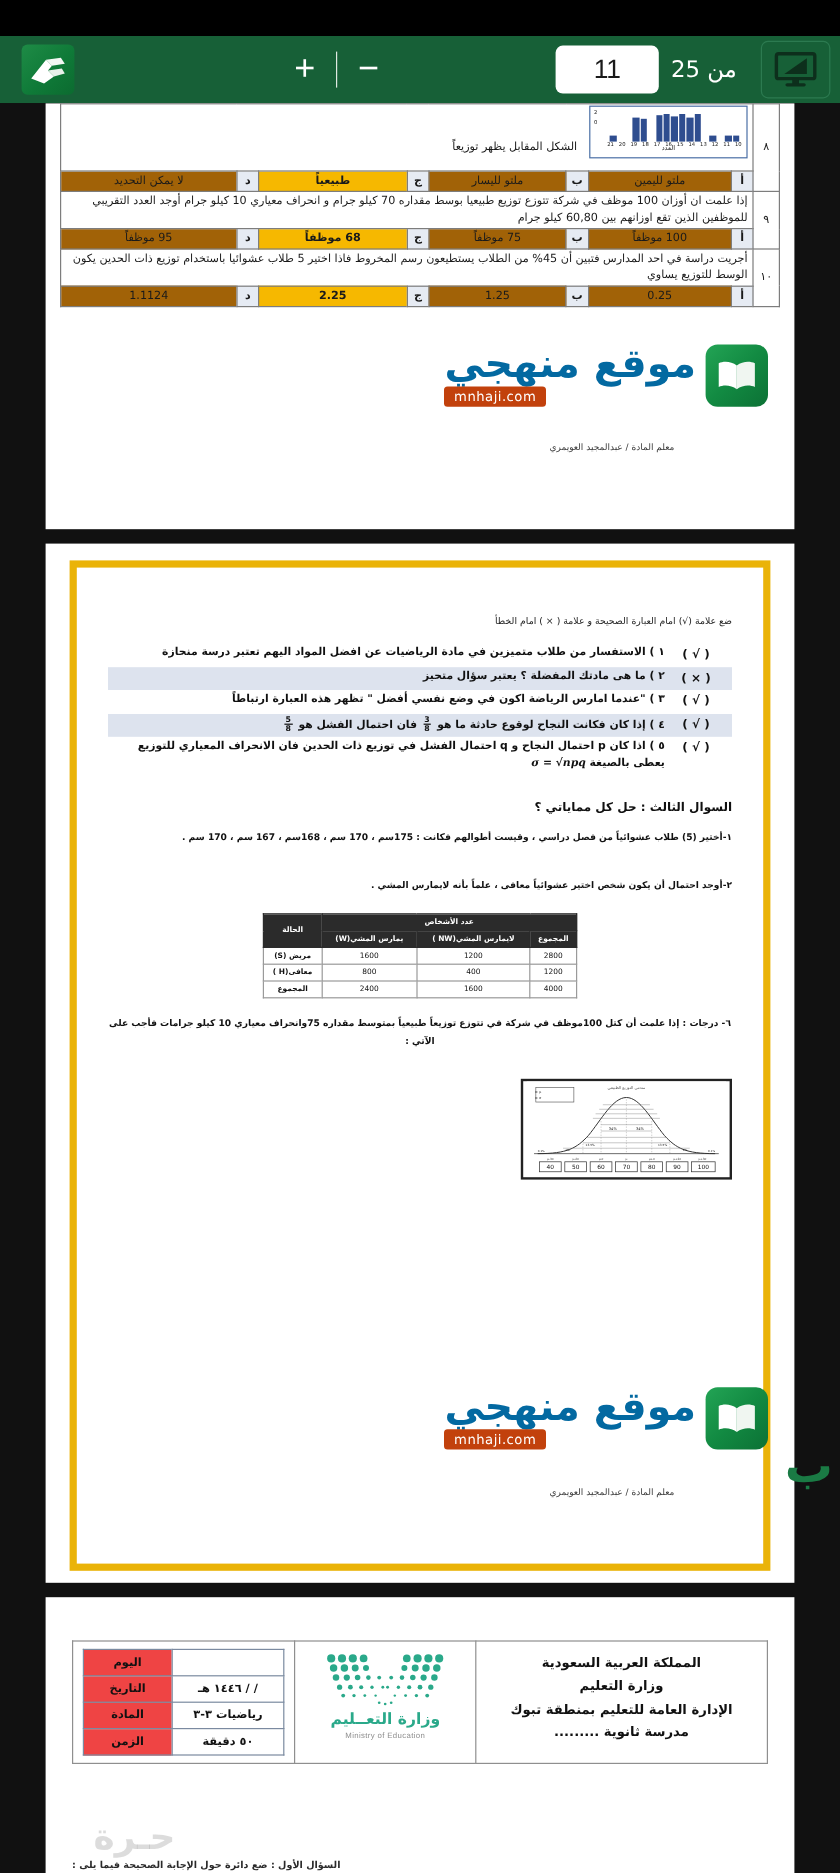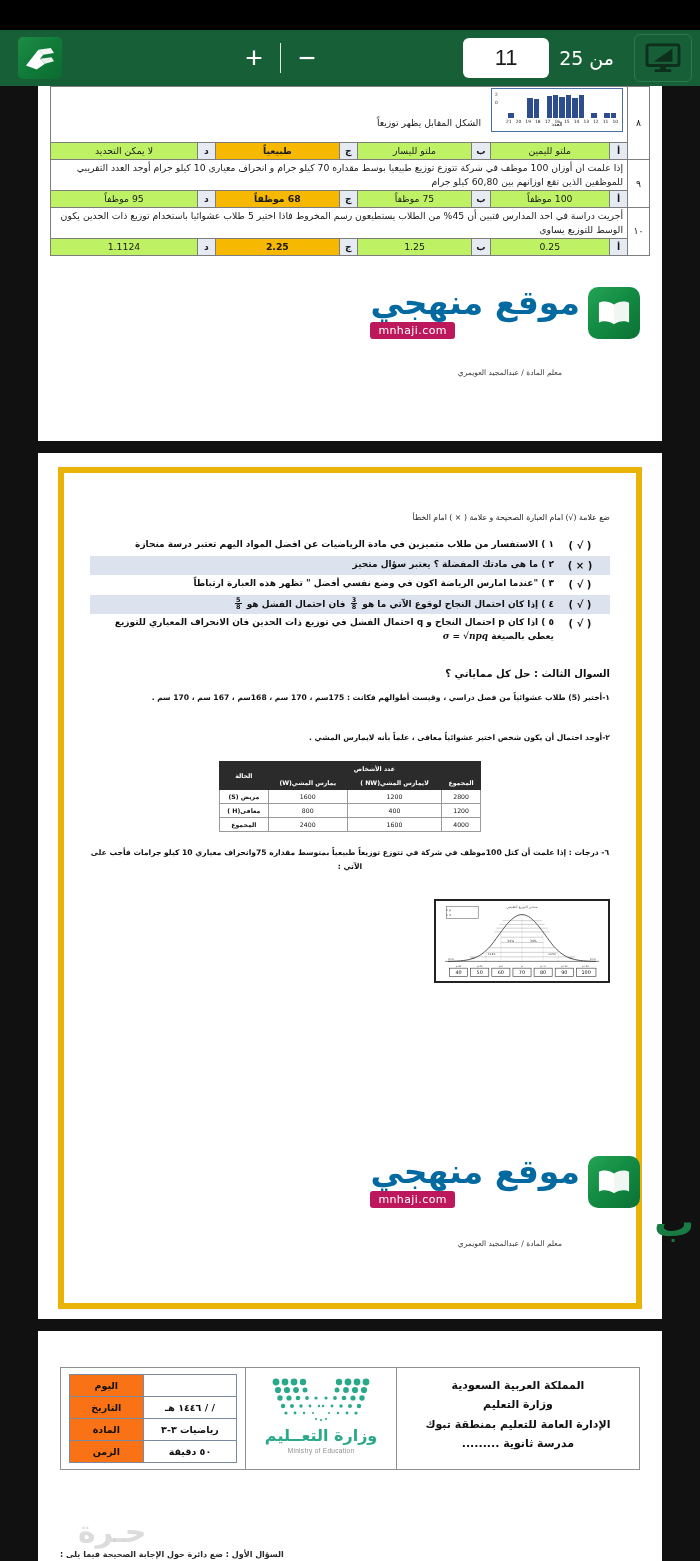--- a/index.html
+++ b/index.html
@@ -118,21 +118,21 @@
   .exam-table td {
     border: 1px solid #7d7d7d;
     padding: 1px 4px;
     font-size: 9.3px;
     color: #1a1a1a;
     line-height: 1.5;
     vertical-align: middle;
   }
   .q-num { width: 22px; text-align: center; background:#fff; font-size: 10px;}
   .opt-letter { width: 18px; text-align: center; background:#e6ebf3; font-weight: 700; }
-  .opt-val { text-align: center; background:#bef264; }
+  .opt-val { text-align: center; background:#a16207; }
   .opt-correct { background: #f6b800; font-weight: 700; }
   .q-body { background: #ffffff; text-align: right; }
 
   .mini-chart {
     border: 1px solid #4a6fa5;
     width: 132px; height: 44px;
     position: relative;
     margin-right: auto;
     background: #fff;
   }
@@ -166,21 +166,21 @@
     display: flex; align-items: center; justify-content: center;
     flex: none;
   }
   .wm-mark svg { width: 38px; height: 32px; }
   .wm-texts { display: flex; flex-direction: column; align-items: flex-start; }
   .wm-title {
     font-size: 33px; font-weight: 700; color: #0369a1;
     line-height: 1; font-family: "DejaVu Sans", sans-serif;
   }
   .wm-url {
-    background: #be185d; color: #ffffff;
+    background: #c2410c; color: #ffffff;
     font-size: 11px; padding: 2px 8px; border-radius: 3px;
     margin-top: 3px; letter-spacing: .4px;
     font-family: "DejaVu Sans", sans-serif;
     align-self: flex-end;
   }
   .teacher-line {
     font-size: 7.5px; color: #3a3a3a; direction: rtl;
     font-family: "DejaVu Sans", sans-serif;
   }
 
@@ -254,29 +254,29 @@
   }
   .hdr-table > tbody > tr > td {
     border: 1px solid #8f8f8f;
     vertical-align: top;
     padding: 8px 10px;
   }
   .school-cell { width: 42%; text-align: center; font-size: 11px; font-weight: 700; line-height: 1.75; color:#111; }
   .logo-cell { width: 26%; text-align: center; }
   .info-cell { width: 32%; padding: 6px 8px !important; }
   .moe-dots { display:block; margin: 0 auto 4px auto; }
-  .moe-word { font-size: 16px; color: #2aa98a; font-weight: 700; letter-spacing: .5px; }
+  .moe-word { font-size: 13px; color: #2aa98a; font-weight: 700; letter-spacing: .5px; }
   .moe-sub { font-size: 6.5px; color: #8d8d8d; margin-top: 2px; letter-spacing:.3px; font-family:"Liberation Sans",sans-serif; }
   .info-table { border-collapse: collapse; width: 100%; }
   .info-table td {
     border: 1px solid #7b8aa0;
     font-size: 9.5px; padding: 4px 8px; color: #111; font-weight: 700;
     height: 22px;
   }
-  .info-label { width: 44%; text-align: center; background: #f97316; }
+  .info-label { width: 44%; text-align: center; background: #ef4444; }
   .info-value { text-align: center; }
   .p3-footer-text {
     position: absolute; bottom: 2px; right: 16px; left: 0;
     text-align: left; font-size: 8px; color: #2a2a2a; font-weight: 700;
     font-family: "DejaVu Sans", sans-serif;
   }
   .p3-watermark {
     position: absolute; left: 18px; bottom: 12px;
     font-size: 30px; color: rgba(140,140,140,.30);
     font-family: "DejaVu Sans", sans-serif; font-weight: 700;
@@ -466,21 +466,21 @@
           <span class="tf-text">
             <span>٣ )</span>
             <span>"عندما امارس الرياضة اكون في وضع نفسي أفضل " تظهر هذه العبارة ارتباطاً</span>
           </span>
         </div>
 
         <div class="tf-row shade">
           <span class="tf-ans">( √ )</span>
           <span class="tf-text">
             <span>٤ )</span>
-            <span>إذا كان احتمال النجاح لوقوع الآتي ما هو</span>
+            <span>إذا كان فكانت النجاح لوقوع حادثة ما هو</span>
             <span class="frac"><span class="num">3</span><span>8</span></span>
             <span>فان احتمال الفشل هو</span>
             <span class="frac"><span class="num">5</span><span>8</span></span>
           </span>
         </div>
 
         <div class="tf-row">
           <span class="tf-ans">( √ )</span>
           <span class="tf-text">
             <span>٥ )</span>

